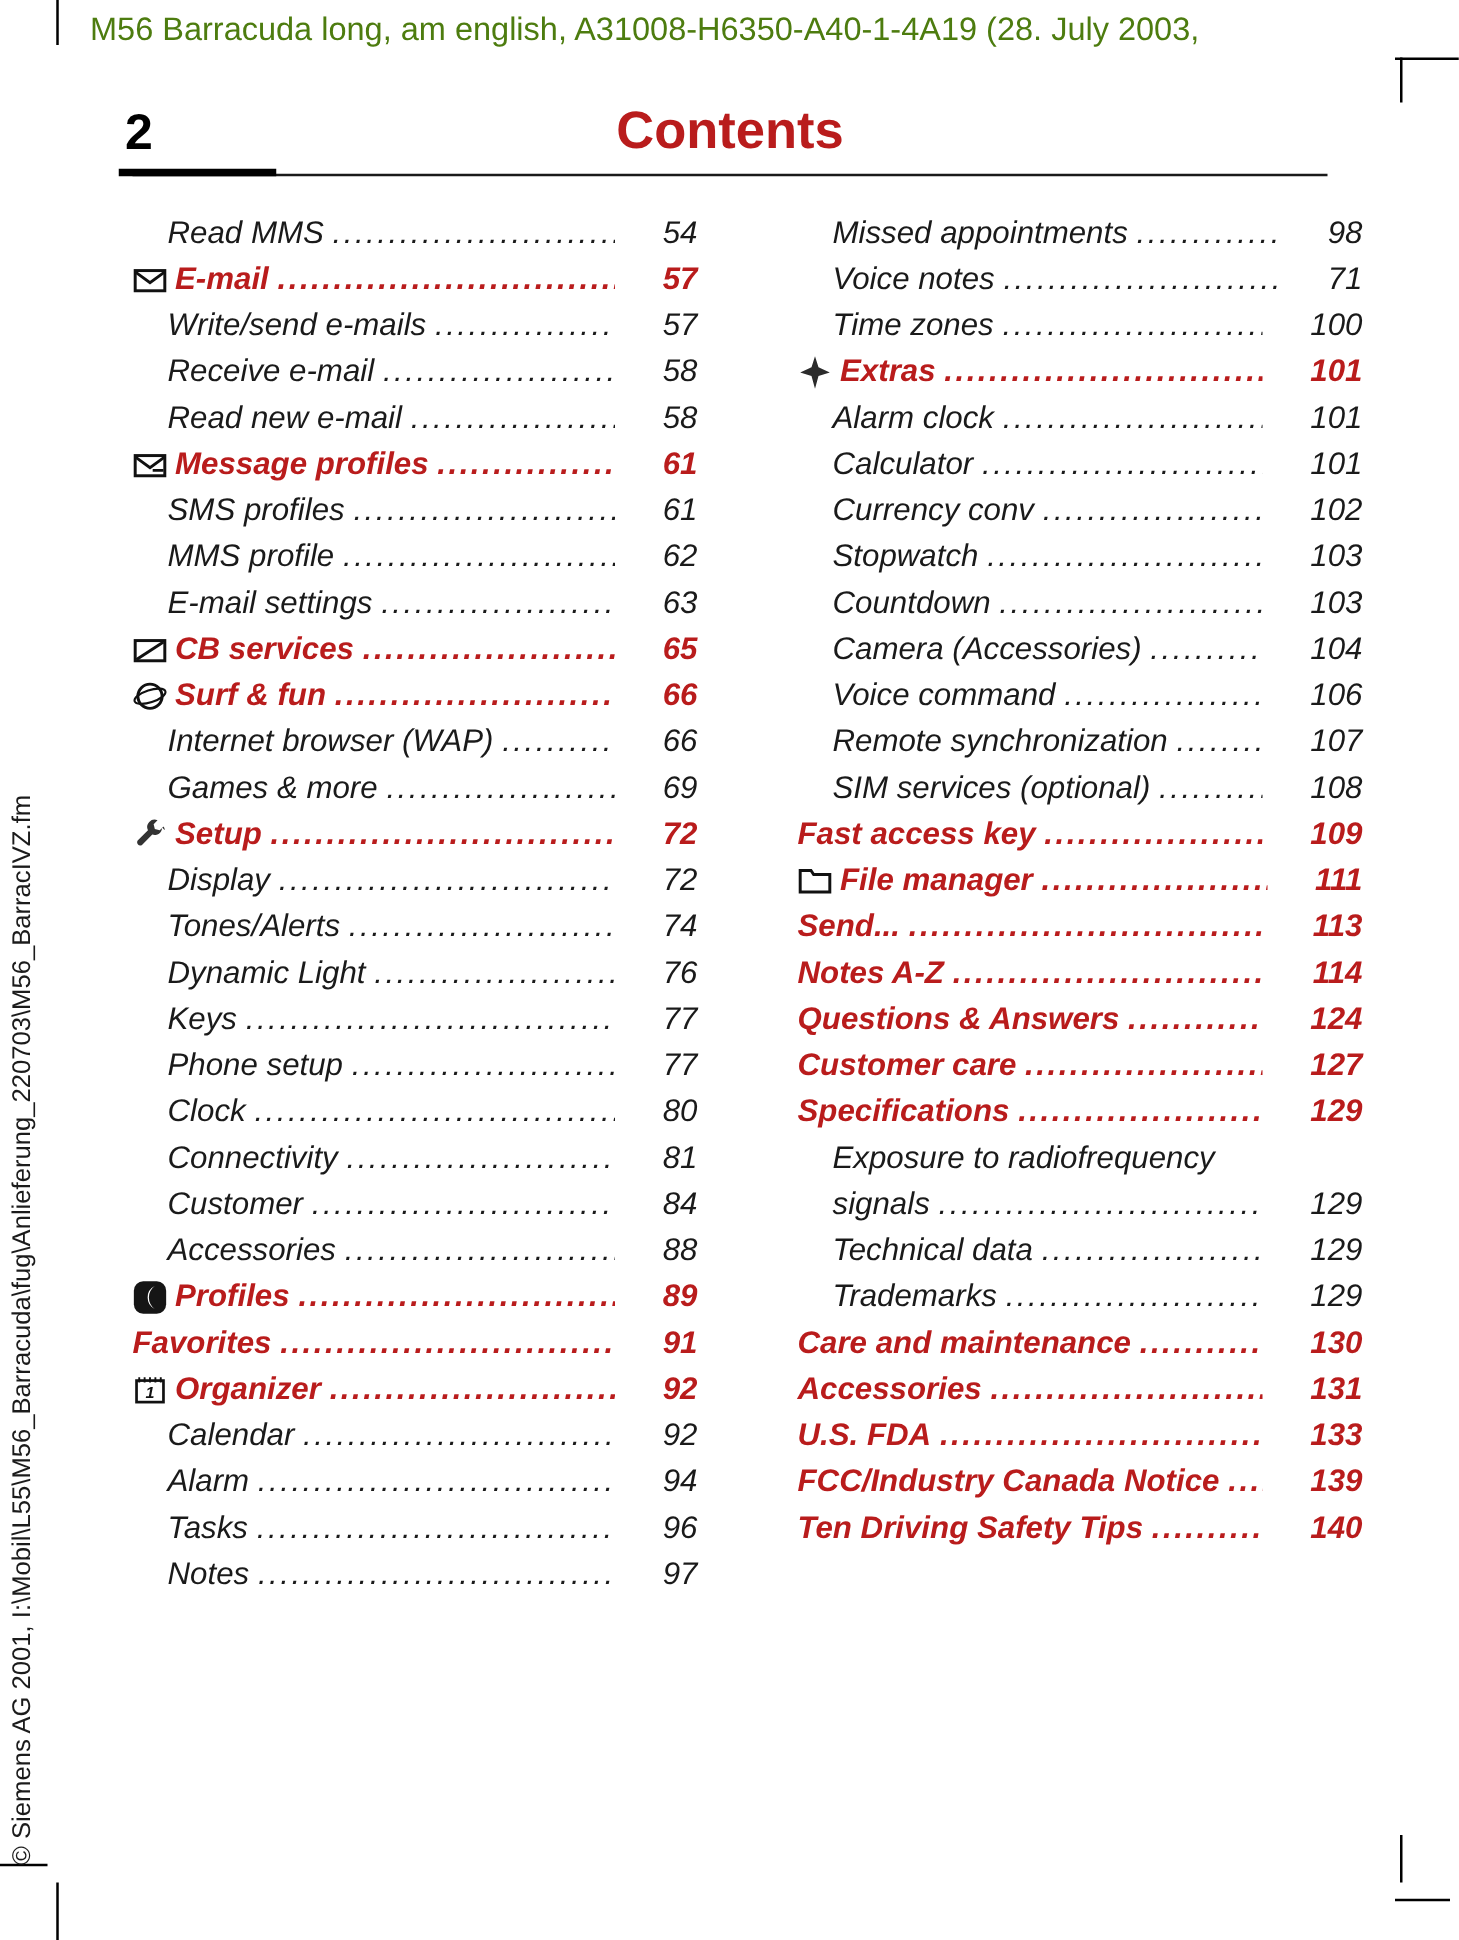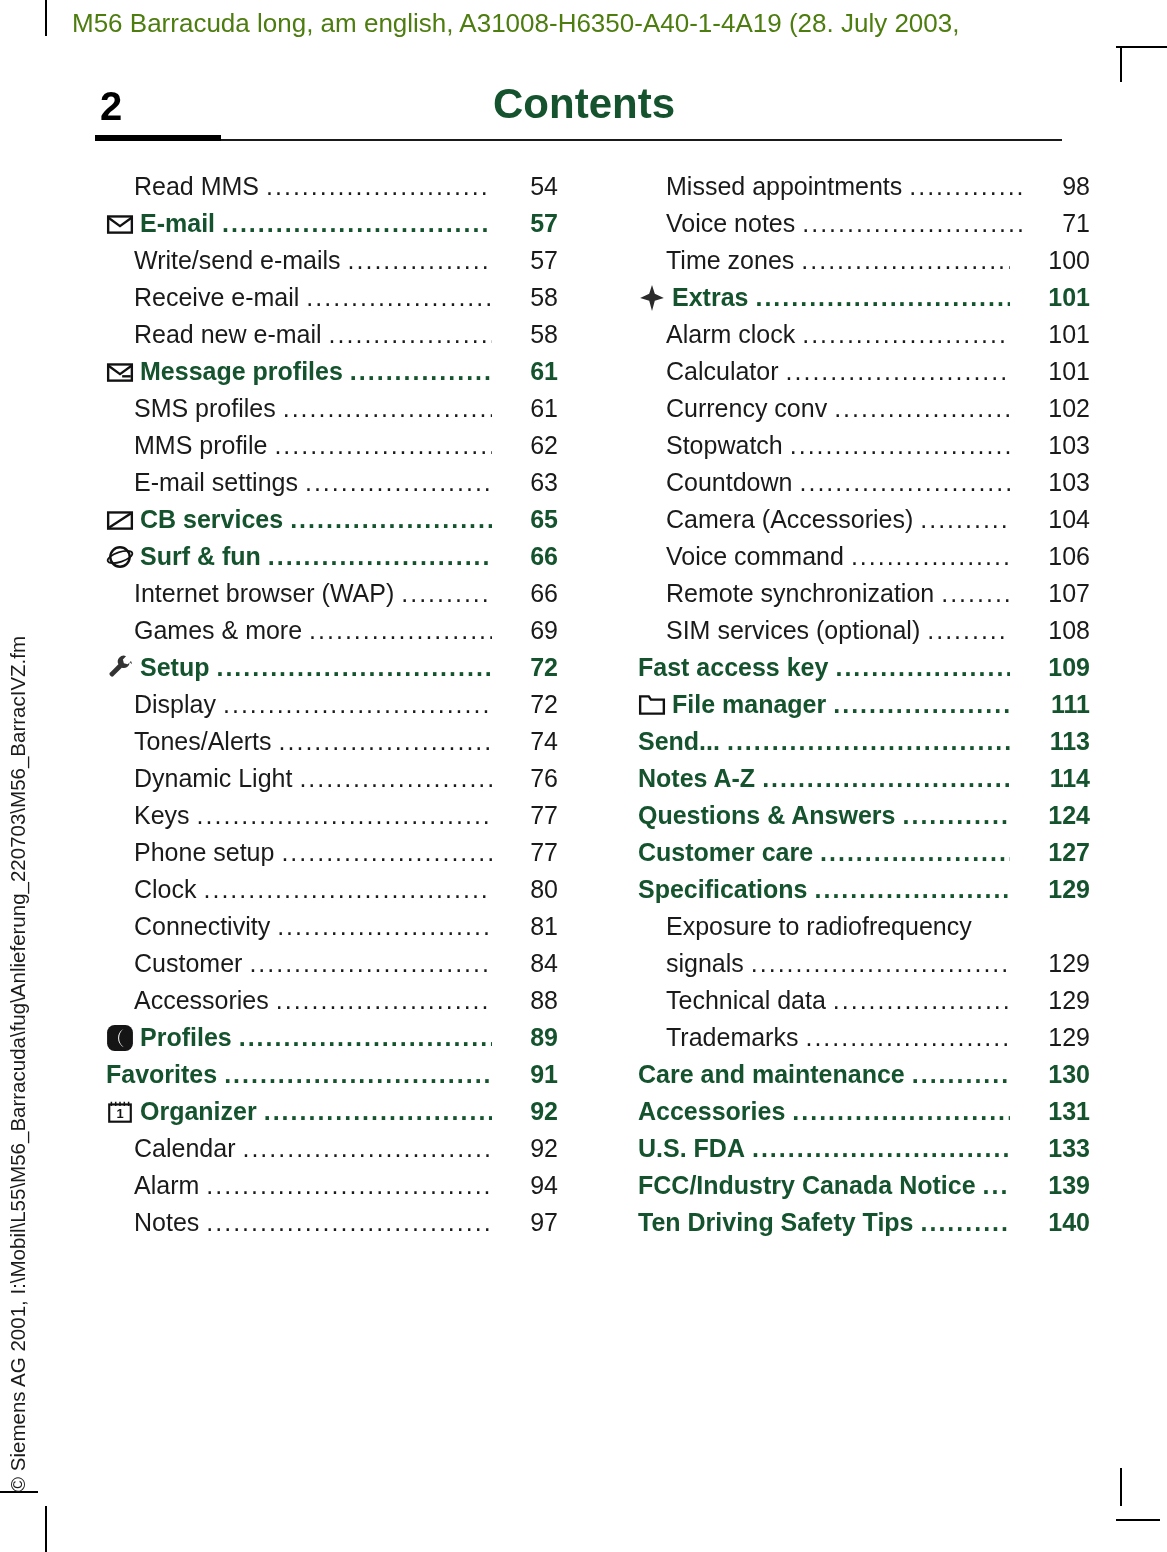--- a/index.html
+++ b/index.html
@@ -32,35 +32,35 @@
     transform-origin: 0 0; transform: rotate(-90deg);
     white-space: nowrap; font-size: 20.5px; color: #1b1b1b;
   }
 
   .page-number {
     position: absolute; left: 100px; top: 84px;
     font-size: 40px; font-weight: bold; color: #000;
   }
   .page-title {
     position: absolute; left: 106px; top: 80px; width: 956px;
-    text-align: center; font-size: 42px; font-weight: bold; color: #14532d;
+    text-align: center; font-size: 42px; font-weight: bold; color: #b91c1c;
   }
   .rule-thin { position: absolute; left: 106px; top: 139px; width: 956px; height: 2px; background: #1a1a1a; }
   .rule-thick { position: absolute; left: 95px; top: 135px; width: 126px; height: 6px; background: #000; }
 
-  .col { position: absolute; top: 168px; }
+  .col { position: absolute; top: 168px; font-style: italic; }
   #left-col  { left: 106px; width: 452px; }
   #right-col { left: 638px; width: 452px; text-align: center; }
 
   .entry {
     display: flex; align-items: baseline;
     height: 37px; font-size: 25px; line-height: 37px;
     color: #1a1a1a;
   }
-  .entry.bold { font-weight: bold; color: #14532d; }
+  .entry.bold { font-weight: bold; color: #b91c1c; }
   .entry.sub { padding-left: 28px; }
   .entry .icon {
     flex: none; width: 34px; align-self: center;
     display: inline-flex; align-items: center;
   }
   .entry .icon svg { width: 28px; height: 28px; display: block; }
   .entry .label { flex: none; white-space: nowrap; padding-right: 7px; }
   .entry .dots {
     flex: 1 1 auto; overflow: hidden; white-space: nowrap;
     min-width: 0;
@@ -272,20 +272,25 @@
         <span class="label">Calendar</span>
         <span class="dots"></span>
         <span class="page">92</span>
       </div>
       <div class="entry sub">
         <span class="label">Alarm</span>
         <span class="dots"></span>
         <span class="page">94</span>
       </div>
       <div class="entry sub">
+        <span class="label">Tasks</span>
+        <span class="dots"></span>
+        <span class="page">96</span>
+      </div>
+      <div class="entry sub">
         <span class="label">Notes</span>
         <span class="dots"></span>
         <span class="page">97</span>
       </div>
     </div>
   <div class="col" id="right-col">
       <div class="entry sub">
         <span class="label">Missed appointments</span>
         <span class="dots"></span>
         <span class="page">98</span>

